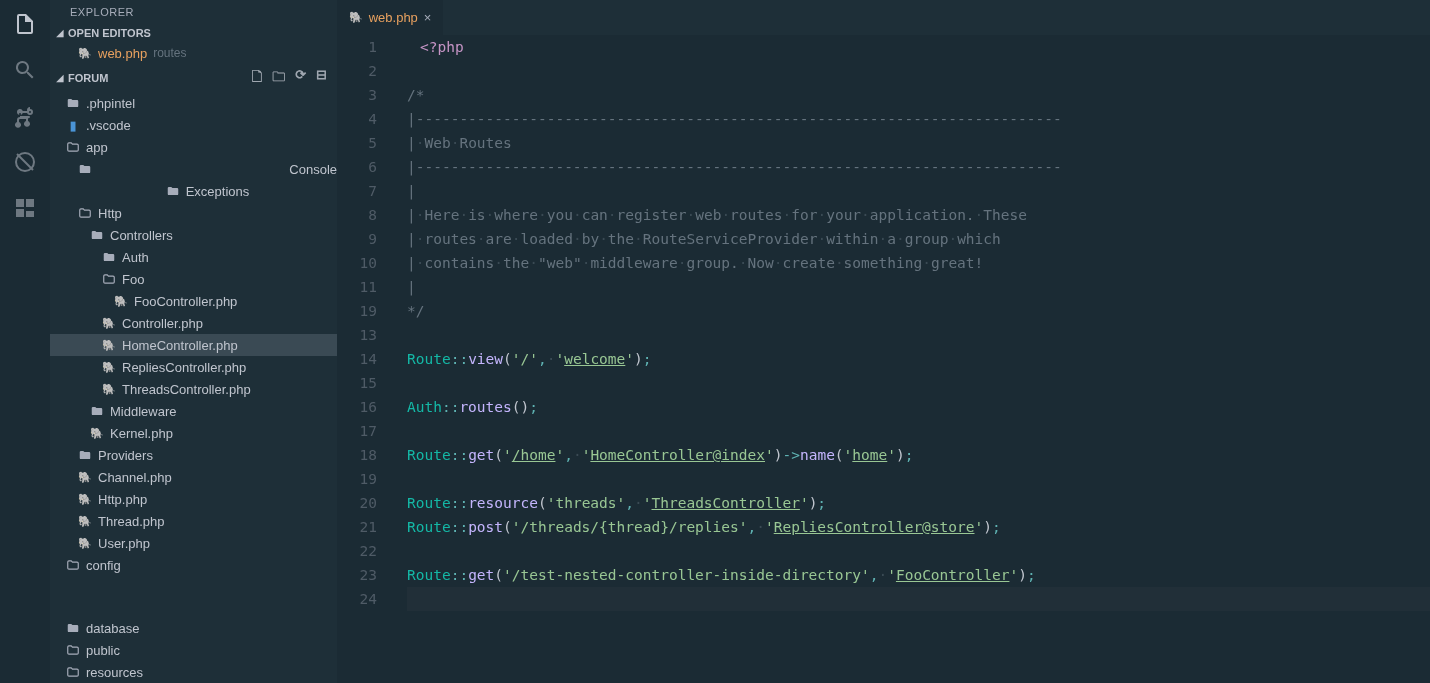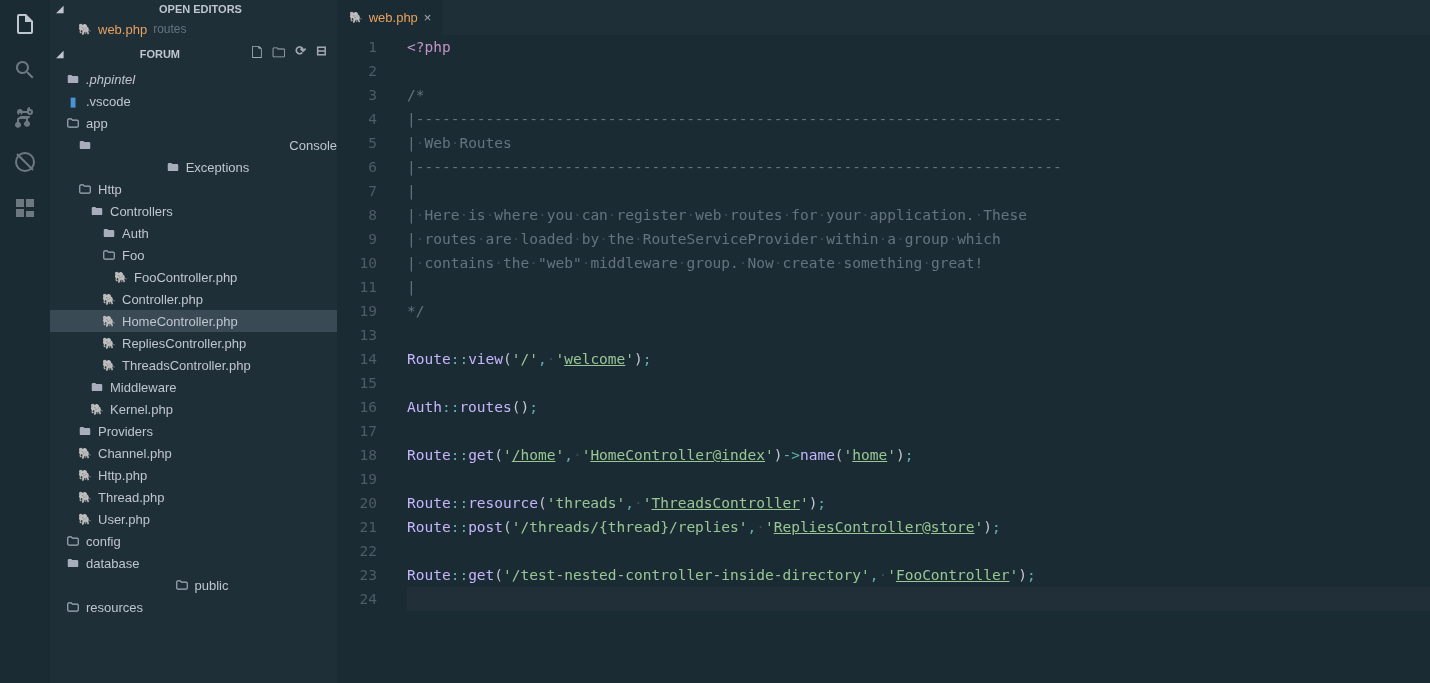--- a/index.html
+++ b/index.html
@@ -58,21 +58,21 @@
   color: #c0c5ce;
   cursor: pointer;
   text-transform: uppercase;
 }
 .section-header .chev {
   width: 12px;
   display: inline-flex;
   justify-content: center;
   font-size: 9px;
 }
-.section-header .label { flex: 1; margin-left: 2px; text-align: center; }
+.section-header .label { flex: 1; margin-left: 2px; }
 .section-actions {
   display: flex;
   gap: 10px;
   padding-right: 6px;
 }
 .section-actions span { cursor: pointer; opacity: 0.8; font-size: 13px; }
 
 .tree-item {
   display: flex;
   align-items: center;
@@ -127,22 +127,22 @@
 }
 .gutter div { height: 24px; }
 .code {
   flex: 1;
   padding-left: 10px;
 }
 .code .line { height: 24px; white-space: pre; }
 .line.current-line { background: #212f38; }
 
 .c-comment { color: #65737e; }
-.c-keyword { color: #c594c5; }
-.c-class { color: #c4b5fd; }
+.c-keyword { color: #c594c5; margin-left: 13px; }
+.c-class { color: #14b8a6; }
 .c-punc { color: #5fb3b3; }
 .c-func { color: #c4b5fd; }
 .c-string { color: #99c794; }
 .c-under { text-decoration: underline; }
 .c-paren { color: #c0c5ce; }
 .ws { color: #3a4a54; }
 
 svg { fill: currentColor; }
 </style>
 </head>
@@ -171,20 +171,21 @@
       </svg>
   </div>
   <div class="activity-icon">
     <svg viewBox="0 0 24 24">
         <path d="M3 3h8v8H3V3zm10 0h8v8h-8V3zM3 13h8v8H3v-8zm10 2h8v6h-8v-6z"></path>
       </svg>
   </div>
 </div>
 
 <div class="sidebar">
+  <div class="sidebar-title">EXPLORER</div>
 
   <div class="section-header">
     <span class="chev">◢</span>
     <span class="label">OPEN EDITORS</span>
   </div>
   <div class="tree-item active-file" style="padding-left:26px;">
     <span class="icon php-icon">🐘</span>
     <span>web.php</span>
     <span class="dim">routes</span>
   </div>
@@ -194,21 +195,21 @@
     <span class="label">FORUM</span>
     <span class="section-actions">
       <span>🗋</span>
       <span>🗀</span>
       <span>⟳</span>
       <span>⊟</span>
     </span>
   </div>
 
   <div id="file-tree">
-      <div class="tree-item" style="padding-left: 14px; font-style: italic;">
+      <div class="tree-item" style="padding-left: 14px;">
         <span class="icon">
           <svg width="14" height="14" viewBox="0 0 24 24" style="fill:#a7adba">
             <path d="M3 7a2 2 0 0 1 2-2h4l2 2h8a2 2 0 0 1 2 2v8a2 2 0 0 1-2 2H5a2 2 0 0 1-2-2V7z"></path>
           </svg>
         </span>
         <span>.phpintel</span>
       </div>
       <div class="tree-item" style="padding-left: 14px;">
         <span class="icon">
           <span style="color:#4a94d6;">▮</span>
@@ -328,29 +329,29 @@
         <span>User.php</span>
       </div>
       <div class="tree-item" style="padding-left: 14px;">
         <span class="icon">
           <svg width="14" height="14" viewBox="0 0 24 24" style="fill:none;stroke:#a7adba;stroke-width:2">
             <path d="M3 7a2 2 0 0 1 2-2h4l2 2h8a2 2 0 0 1 2 2v8a2 2 0 0 1-2 2H5a2 2 0 0 1-2-2V7z"></path>
           </svg>
         </span>
         <span>config</span>
       </div>
-      <div class="tree-item" style="padding-left: 14px;">
+      <div class="tree-item" style="padding-left: 14px; margin-top: 41px;">
         <span class="icon">
           <svg width="14" height="14" viewBox="0 0 24 24" style="fill:#a7adba">
             <path d="M3 7a2 2 0 0 1 2-2h4l2 2h8a2 2 0 0 1 2 2v8a2 2 0 0 1-2 2H5a2 2 0 0 1-2-2V7z"></path>
           </svg>
         </span>
         <span>database</span>
       </div>
-      <div class="tree-item" style="padding-left: 14px; justify-content: center;">
+      <div class="tree-item" style="padding-left: 14px;">
         <span class="icon">
           <svg width="14" height="14" viewBox="0 0 24 24" style="fill:none;stroke:#a7adba;stroke-width:2">
             <path d="M3 7a2 2 0 0 1 2-2h4l2 2h8a2 2 0 0 1 2 2v8a2 2 0 0 1-2 2H5a2 2 0 0 1-2-2V7z"></path>
           </svg>
         </span>
         <span>public</span>
       </div>
       <div class="tree-item" style="padding-left: 14px;">
         <span class="icon">
           <svg width="14" height="14" viewBox="0 0 24 24" style="fill:none;stroke:#a7adba;stroke-width:2">

